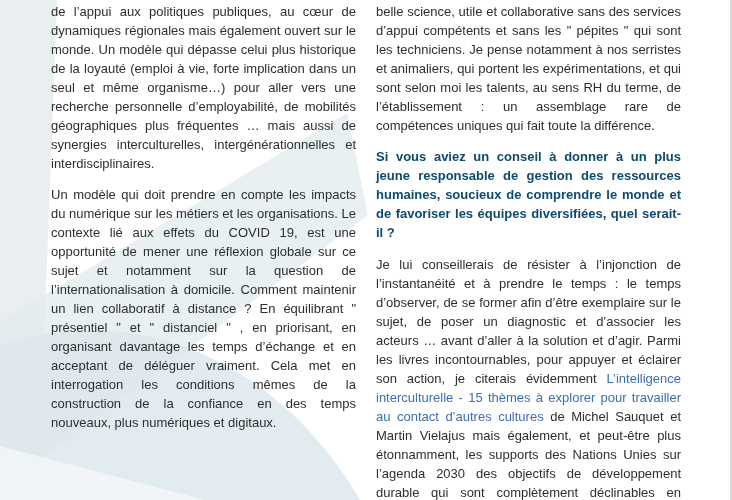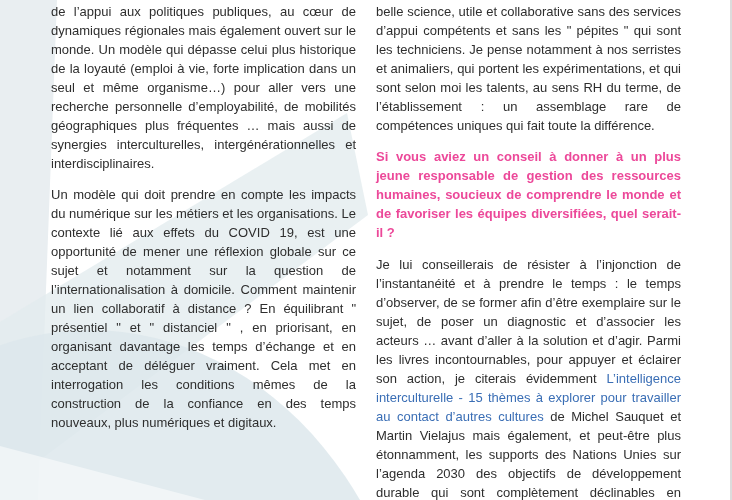--- a/index.html
+++ b/index.html
@@ -31,21 +31,21 @@
     color: var(--text, #2e2e2e);
     font-size: 13px;
     line-height: 19px;
     text-align: justify;
     hyphens: auto;
     -webkit-hyphens: auto;
   }
   .col p { margin: 0 0 12px 0; }
   p.question {
     font-weight: 700;
-    color: #ec4899;
+    color: #0c4a6e;
     margin: 2px 0 13px 0;
   }
   .link {
     color: var(--link, #3a6eb5);
     cursor: pointer;
   }
 </style>
 </head>
 <body>
 

